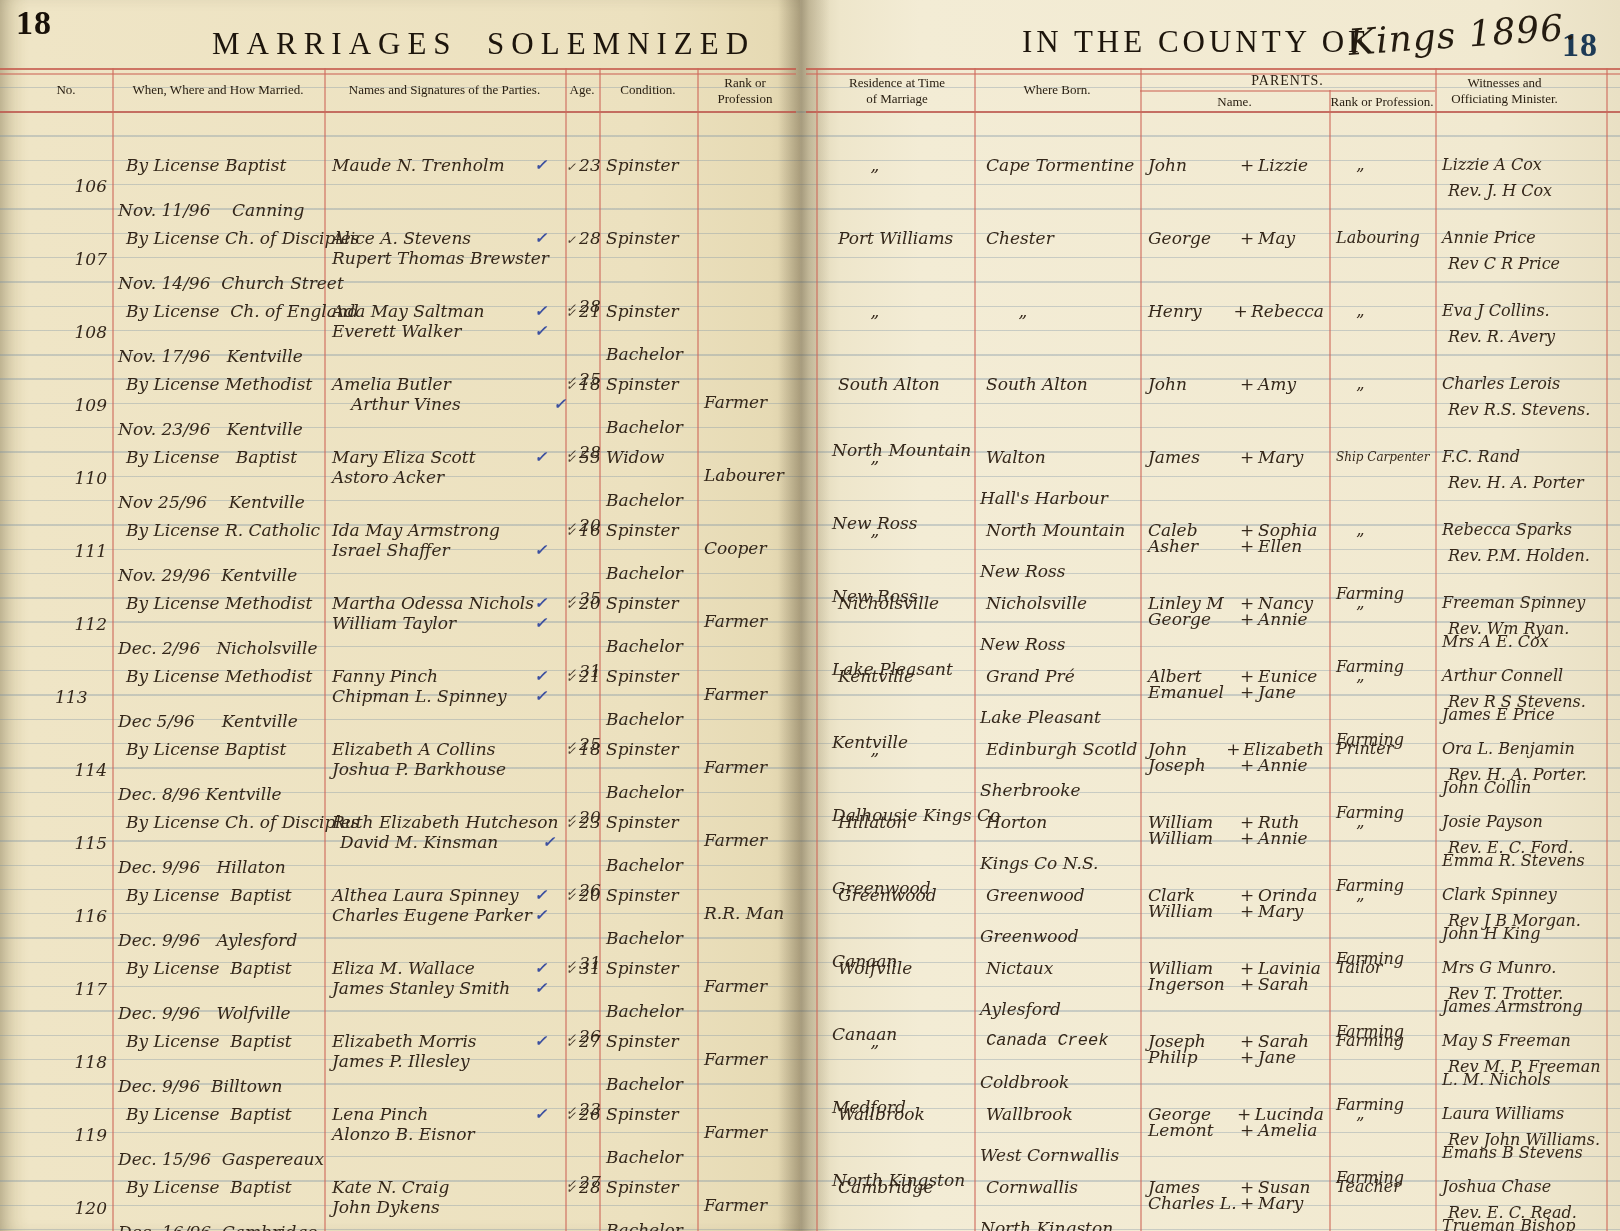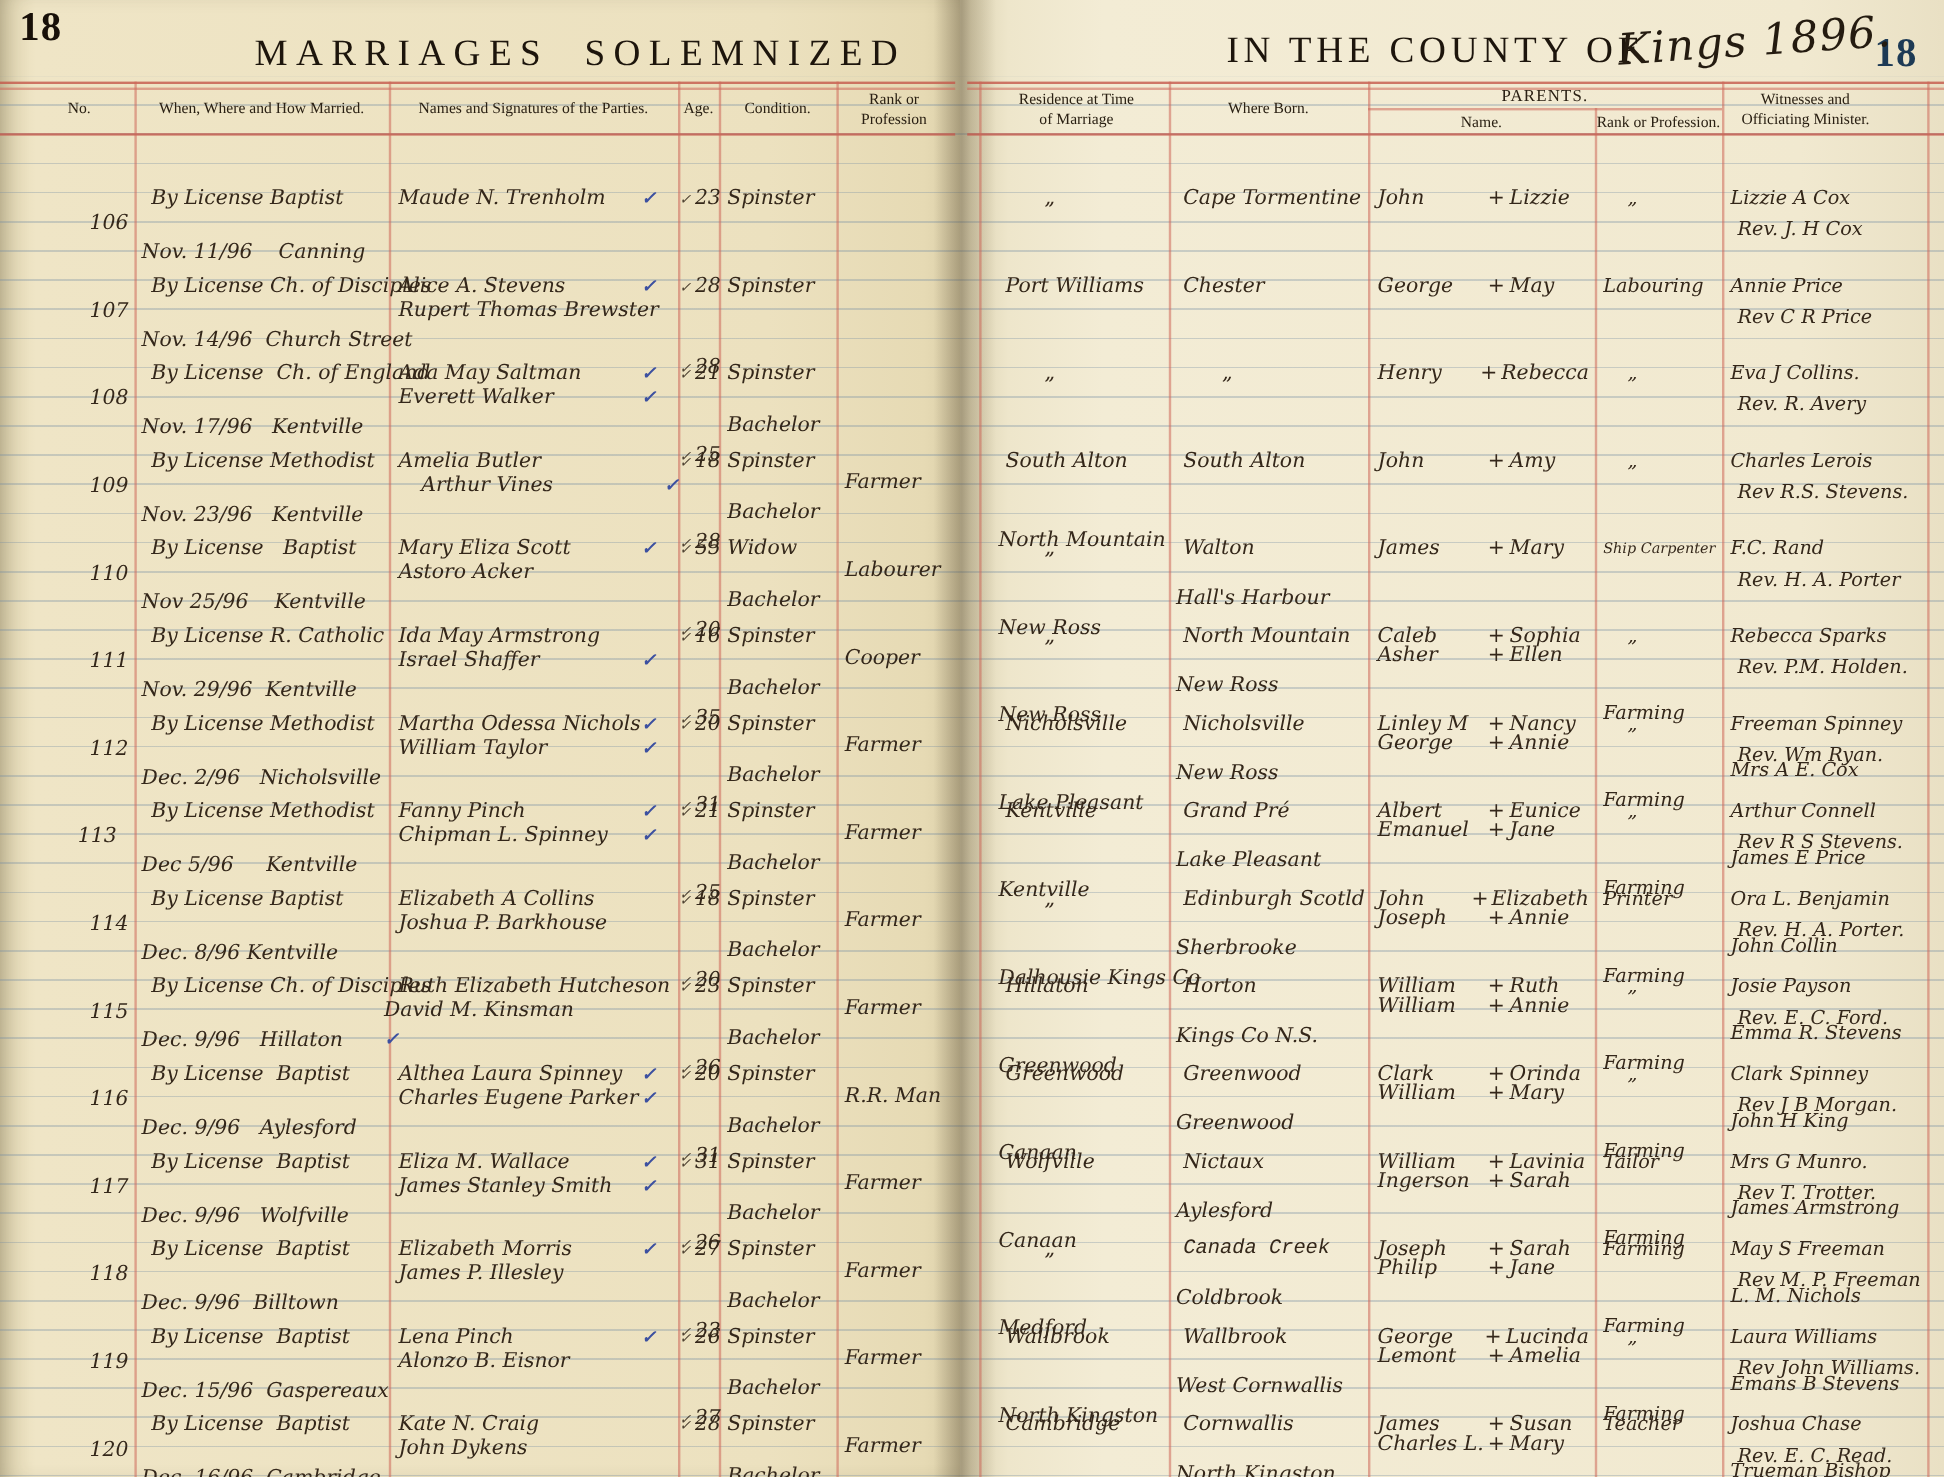--- a/index.html
+++ b/index.html
@@ -336,21 +336,21 @@
           <span class="pa">Linley M</span><span class="plus">+</span><span class="pb">Nancy</span>
         </div>
         <div class="c" style="left:1336px;font-size:16px;">Farming</div>
         <div class="c l2" style="left:1336px;font-size:16px;">    „</div>
         <div class="c wit" style="left:1442px;">L. M. Nichols</div>
         <div class="c wit l2" style="left:1442px;">Freeman Spinney</div>
         <div class="c wit l3" style="left:1448px;">Rev. Wm Ryan.</div>
       </div>
 
       <div class="entry hw" style="top: 637px;">
-        <div class="c" style="left:55px;width:52px;text-align:center;">113</div>
+        <div class="c" style="left:55px;width:52px;text-align:left;">113</div>
         <div class="c" style="left:118px;">Dec 5/96     Kentville</div>
         <div class="c l2" style="left:126px;">By License Methodist</div>
         <div class="c namecell" style="left:332px;">
           <span>Joshua P. Barkhouse</span>
           <span class="chk"></span>
         </div>
         <div class="c namecell l2" style="left:332px;">
           <span>Fanny Pinch</span>
           <span class="chk">✓</span>
         </div>
@@ -374,21 +374,21 @@
         <div class="c l2" style="left:1336px;font-size:16px;">    „</div>
         <div class="c wit" style="left:1442px;">Emans B Stevens</div>
         <div class="c wit l2" style="left:1442px;">Arthur Connell</div>
         <div class="c wit l3" style="left:1448px;">Rev R S Stevens.</div>
       </div>
 
       <div class="entry hw" style="top: 710px;">
         <div class="c" style="left:55px;width:52px;text-align:right;">114</div>
         <div class="c" style="left:118px;">Dec. 8/96 Kentville</div>
         <div class="c l2" style="left:126px;">By License Baptist</div>
-        <div class="c namecell" style="left:320px;flex-direction:column;">
+        <div class="c namecell" style="left:340px;">
           <span>David M. Kinsman</span>
           <span class="chk">✓</span>
         </div>
         <div class="c namecell l2" style="left:332px;">
           <span>Elizabeth A Collins</span>
           <span class="chk"></span>
         </div>
         <div class="c" style="left:566px;"><span class="tick">✓</span><span>26</span></div>
         <div class="c l2" style="left:566px;"><span class="tick">✓</span><span>18</span></div>
         <div class="c" style="left:606px;">Bachelor</div>

